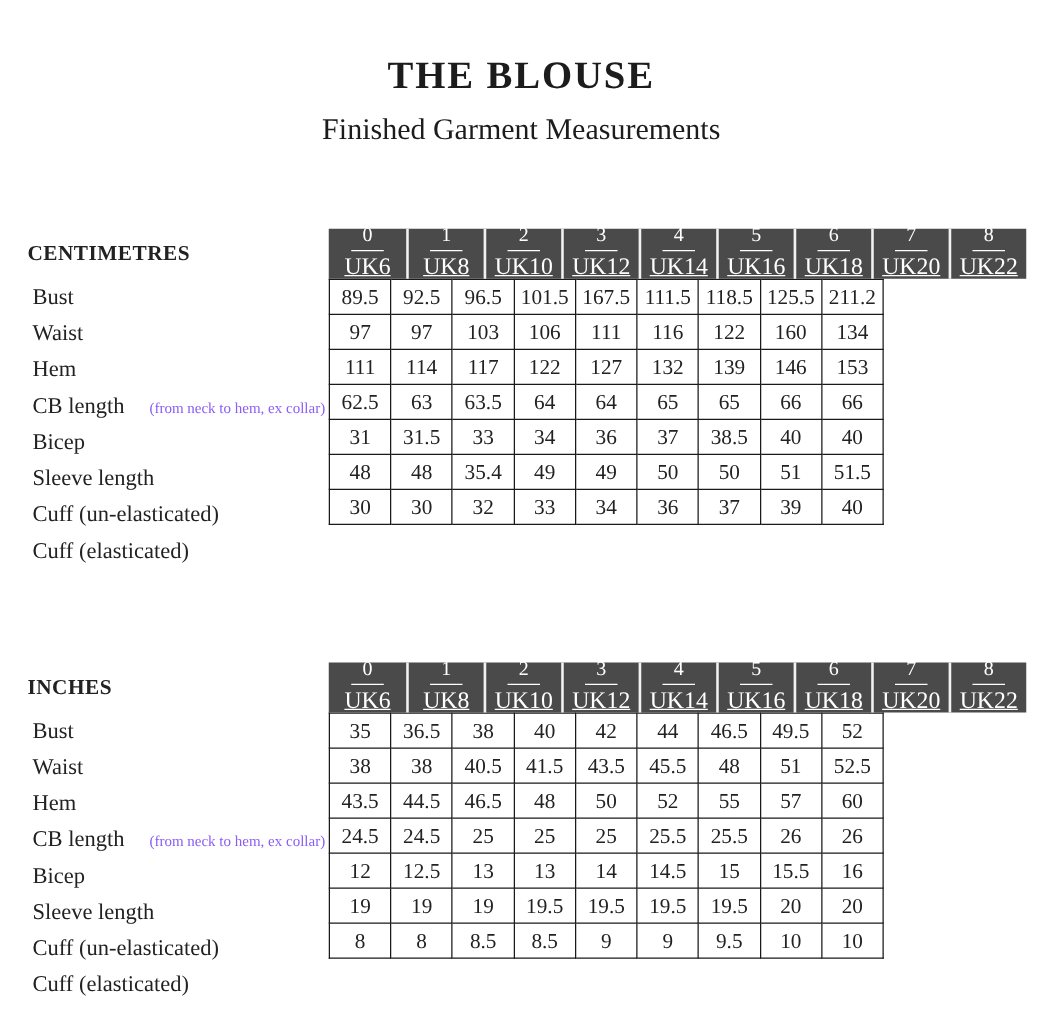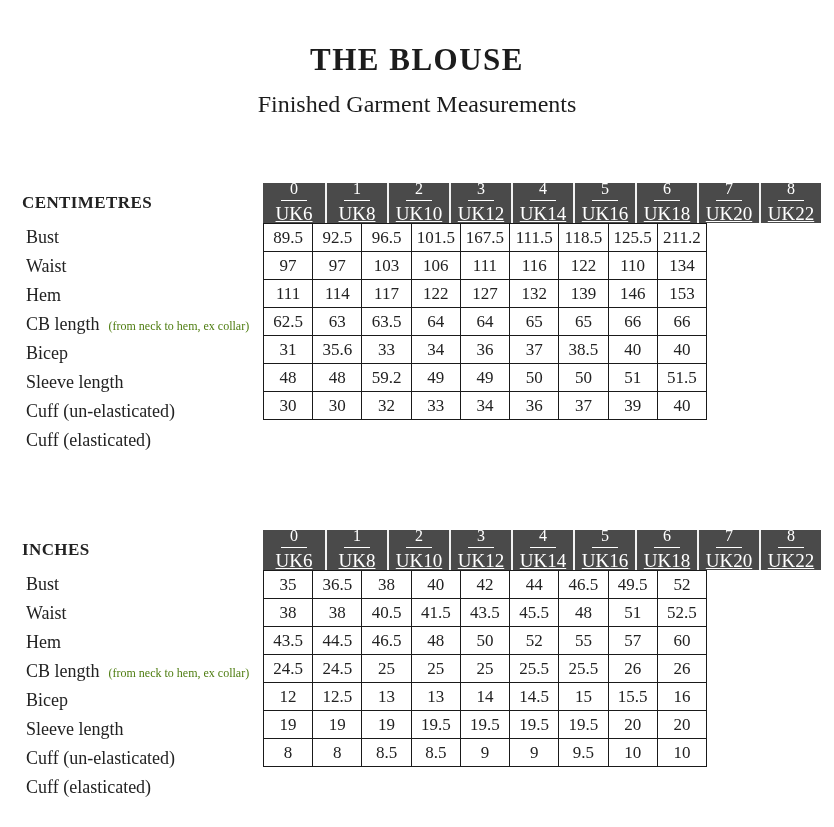--- a/index.html
+++ b/index.html
@@ -54,23 +54,23 @@
     height: 29px;
     display: flex;
     align-items: center;
     padding-left: 4px;
     font-size: 18px;
     white-space: nowrap;
     color: #222222;
   }
   .row-label .note {
     font-size: 12px;
-    margin-left: 9px;
+    margin-left: 20px;
     padding-top: 3px;
-    color: #4d7c0f;
+    color: #8b5cf6;
   }
   .table-col { width: 558px; }
   .size-header {
     display: flex;
     width: 558px;
     height: 40px;
   }
   .hcell {
     width: 62px;
     height: 40px;
@@ -205,21 +205,21 @@
               <td>211.2</td>
             </tr>
             <tr>
               <td>97</td>
               <td>97</td>
               <td>103</td>
               <td>106</td>
               <td>111</td>
               <td>116</td>
               <td>122</td>
-              <td>110</td>
+              <td>160</td>
               <td>134</td>
             </tr>
             <tr>
               <td>111</td>
               <td>114</td>
               <td>117</td>
               <td>122</td>
               <td>127</td>
               <td>132</td>
               <td>139</td>
@@ -232,33 +232,33 @@
               <td>63.5</td>
               <td>64</td>
               <td>64</td>
               <td>65</td>
               <td>65</td>
               <td>66</td>
               <td>66</td>
             </tr>
             <tr>
               <td>31</td>
-              <td>35.6</td>
+              <td>31.5</td>
               <td>33</td>
               <td>34</td>
               <td>36</td>
               <td>37</td>
               <td>38.5</td>
               <td>40</td>
               <td>40</td>
             </tr>
             <tr>
               <td>48</td>
               <td>48</td>
-              <td>59.2</td>
+              <td>35.4</td>
               <td>49</td>
               <td>49</td>
               <td>50</td>
               <td>50</td>
               <td>51</td>
               <td>51.5</td>
             </tr>
             <tr>
               <td>30</td>
               <td>30</td>

